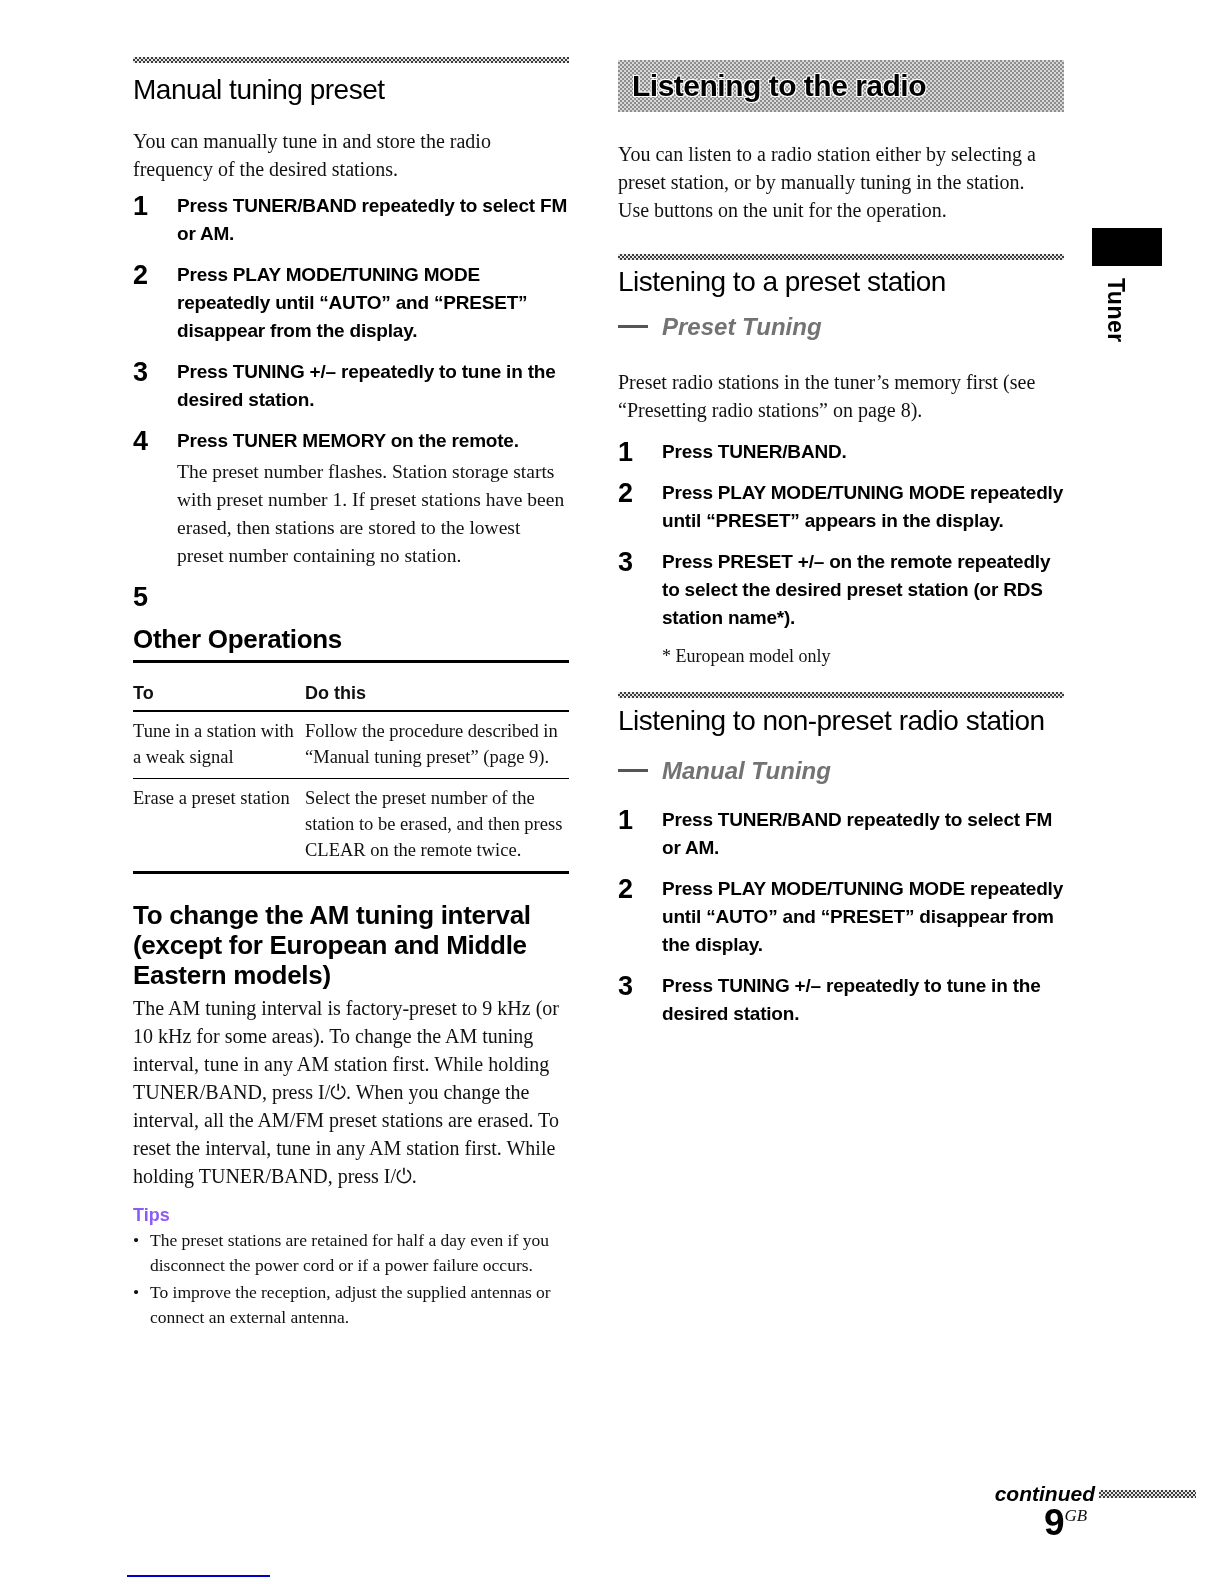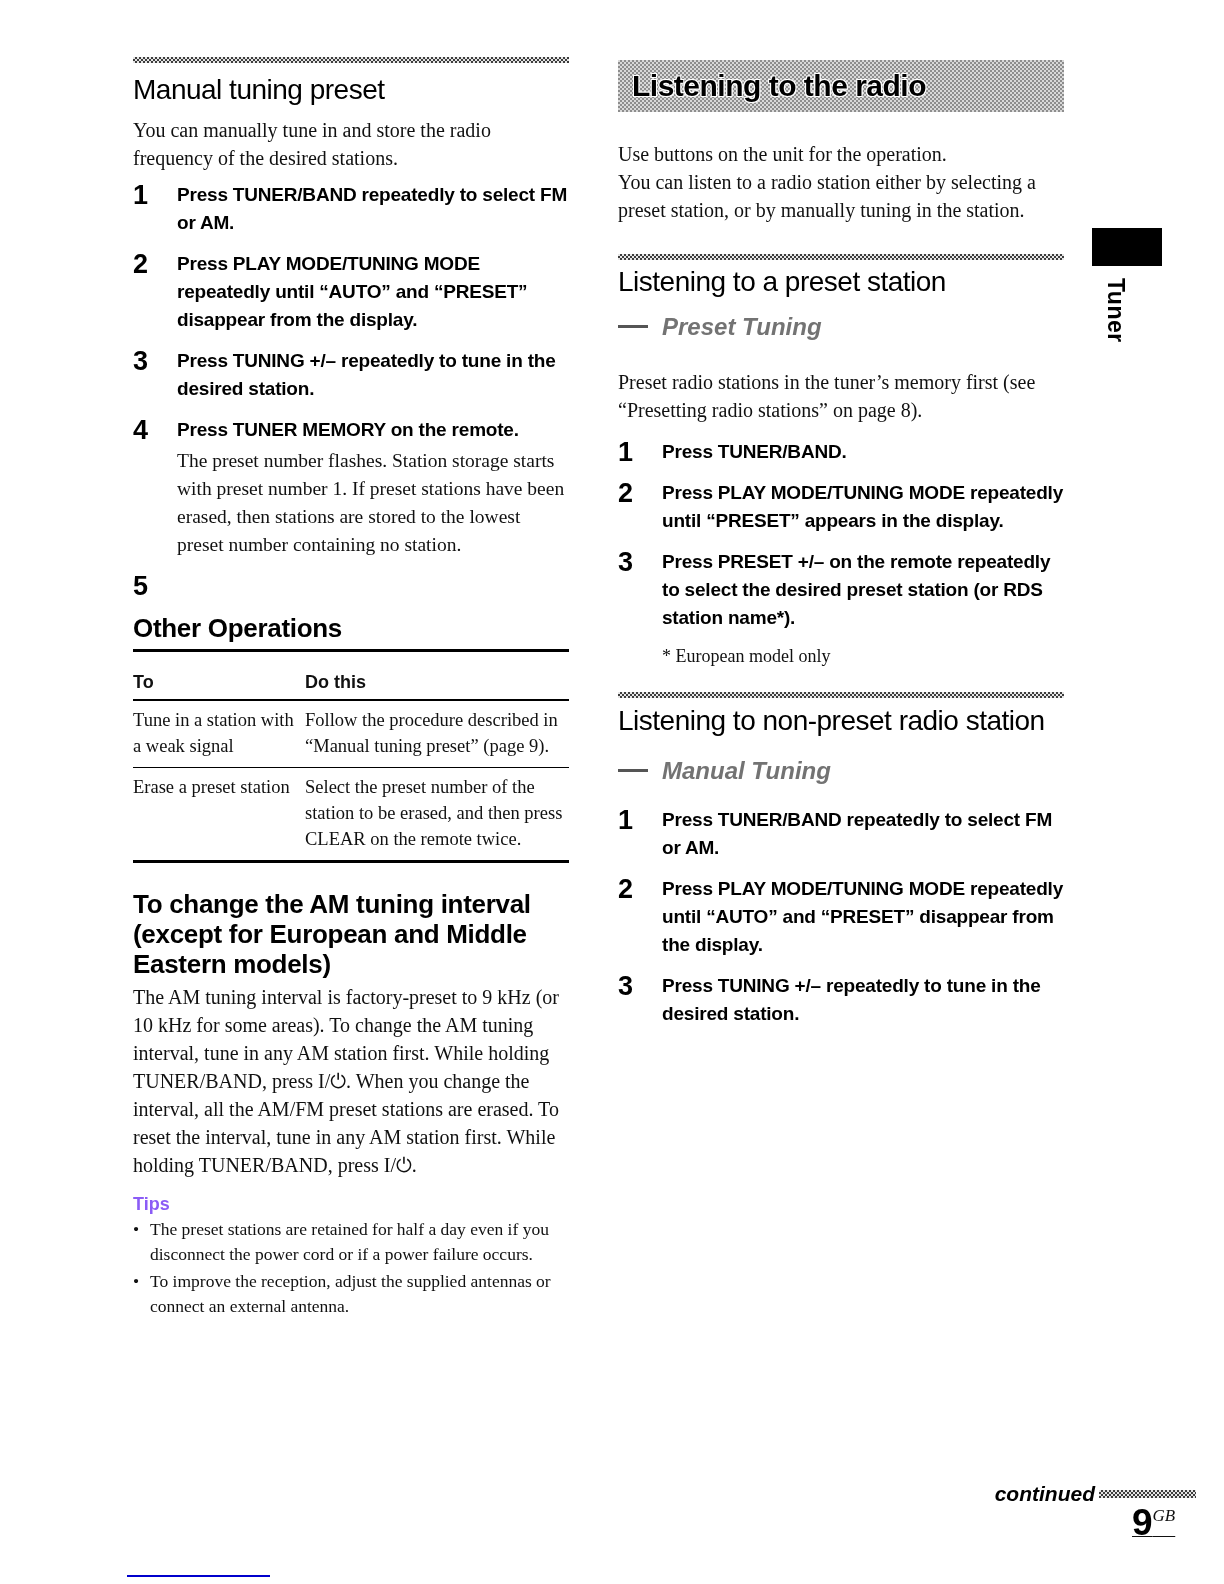--- a/index.html
+++ b/index.html
@@ -58,30 +58,30 @@
       font-family:"Liberation Sans", sans-serif;font-weight:bold;font-size:23px;
       letter-spacing:0.5px;color:#000;}
   
   .continued{position:absolute;top:1482px;left:932px;width:264px;display:flex;
       align-items:center;justify-content:flex-end;}
   .continued-label{font-family:"Liberation Sans", sans-serif;font-weight:bold;
       font-style:italic;font-size:21px;color:#000;margin-right:4px;}
   .continued-rule{width:97px;height:8px;background-color:#8a8a8a;
       background-image:repeating-conic-gradient(#3d3d3d 0% 25%, #e6e6e6 0% 50%);
       background-size:4px 4px;}
-  .page-num{position:absolute;top:1504px;left:1132px;text-decoration:underline;}
+  .page-num{position:absolute;top:1504px;left:1044px;}
   .page-num .num{font-family:"Liberation Sans", sans-serif;font-weight:bold;
       font-size:37px;line-height:37px;color:#000;}
   .page-num .region{font-family:"Liberation Serif", serif;font-style:italic;
       font-size:17px;vertical-align:14px;}
   .blue-line{position:absolute;left:127px;top:1575px;width:143px;height:2px;background:#0000cc;}
   
   .mt-rule-l{margin-top:57px;}
   .mt-h1-l{margin-top:10px;}
-  .mt-intro-l{margin-top:9px;}
+  .mt-intro-l{margin-top:20px;}
   .mt-steps-l{margin-top:9px;}
   .mt-otherops{margin-top:10px;}
   .mt-table{margin-top:6px;}
   .mt-h3{margin-top:26px;}
   .mt-ampara{margin-top:4px;}
   .mt-tips{margin-top:14px;}
   .mt-banner{margin-top:60px;}
   .mt-intro-r{margin-top:28px;}
   .mt-rule-r1{margin-top:30px;}
   .mt-hpreset{margin-top:5px;}
@@ -170,22 +170,22 @@
         <span class="bullet">•</span>
         <span>To improve the reception, adjust the supplied antennas or connect an external antenna.</span>
       </p>
     </div>
   </div>
 
   <div class="col col-right">
     <div class="banner mt-banner">Listening to the radio</div>
 
     <div class="mt-intro-r">
+      <p class="body-text">You can listen to a radio station either by selecting a preset station, or by manually tuning in the station.</p>
       <p class="body-text">Use buttons on the unit for the operation.</p>
-      <p class="body-text">You can listen to a radio station either by selecting a preset station, or by manually tuning in the station.</p>
     </div>
 
     <div class="dither-rule mt-rule-r1"></div>
 
     <div class="h1 mt-hpreset">Listening to a preset station</div>
 
     <p class="subhead mt-sub1">
       <span class="dash"></span>
       <span>Preset Tuning</span>
     </p>

